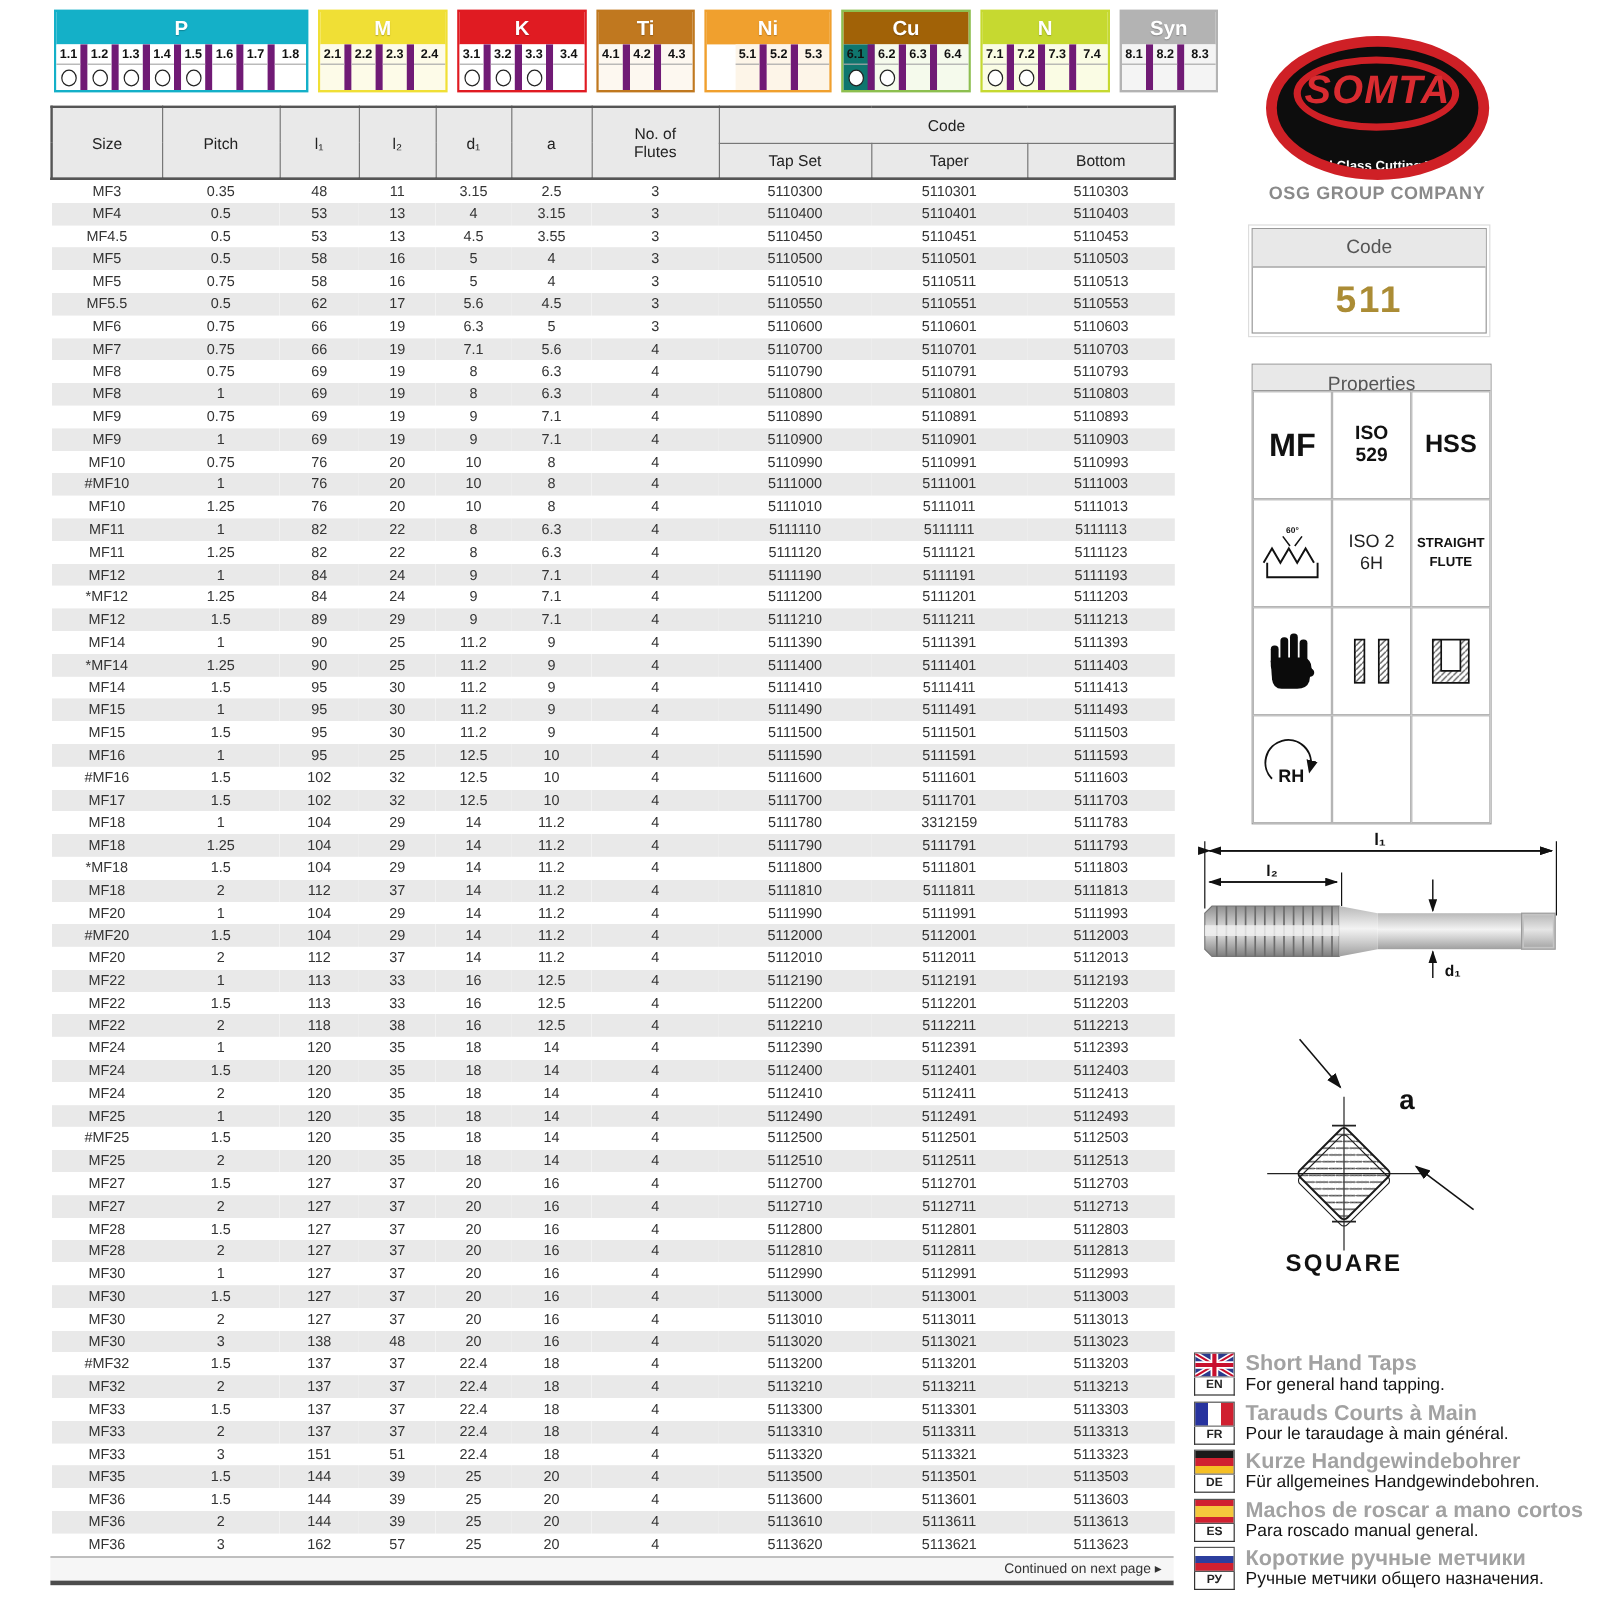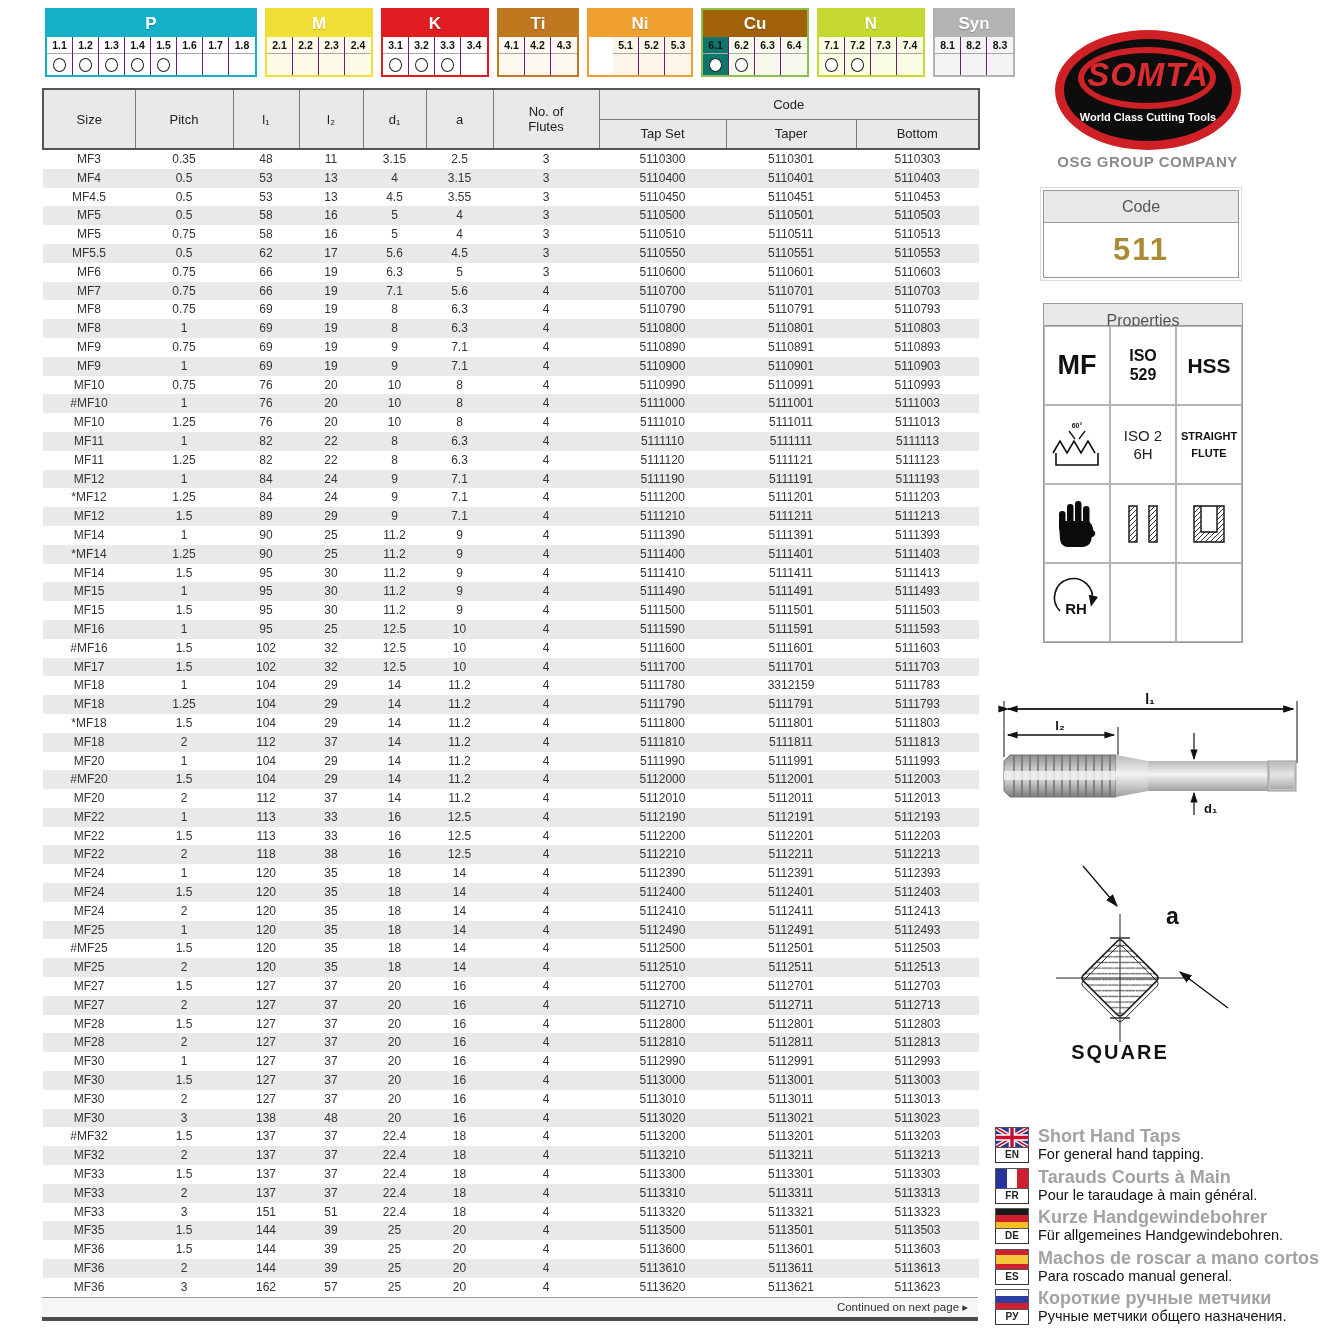--- a/index.html
+++ b/index.html
@@ -6,21 +6,21 @@
   html,body { background:#ffffff; }
   body { font-family:"Liberation Sans","DejaVu Sans",sans-serif; color:#222; }
   .page { position:relative; width:1340px; height:1340px; background:#fff; overflow:hidden; }
 
   
   .materials-bar { position:absolute; left:45px; top:8px; display:flex; gap:8px; }
   .mat-group { border:2px solid #888; background:#fff; }
   .mat-header { height:27px; line-height:27px; text-align:center; color:#fff; font-weight:bold;
                 font-size:17px; text-shadow:0 1px 1px rgba(0,0,0,.25); }
   .mat-cells { display:flex; }
-  .mat-cell { width:26px; border-right:1px solid #701a75; }
+  .mat-cell { width:26px; border-right:6px solid #701a75; }
   .mat-cell:last-child { border-right:none; }
   .mat-num { height:17px; line-height:17px; font-size:10.5px; font-weight:bold; text-align:center;
              color:#111; border-bottom:1px solid #aaa; }
   .mat-circ { height:21px; display:flex; align-items:center; justify-content:center; }
   .mat-ring { width:13px; height:14px; border:1.5px solid #222; border-radius:50%; background:#fff; }
 
   
   .table-wrap { position:absolute; left:42px; top:88px; width:936px; border-bottom:4px solid #4d4d4d; }
   table.spec { width:936px; border-collapse:collapse; table-layout:fixed; }
   table.spec thead th { background:#e9e9e9; border:1px solid #777; font-size:13px; font-weight:normal;
@@ -32,39 +32,39 @@
   .continued { border-top:1px solid #999; font-size:11.5px; color:#333; text-align:right;
                padding:2px 10px 3px 0; background:#f6f6f6; }
 
   
   .logo { position:absolute; left:1055px; top:30px; width:186px; height:120px; background:#0d0d0d;
           border:9px solid #cf2026; border-radius:50%; overflow:hidden; }
   .logo-ring { position:absolute; left:14px; top:8px; width:138px; height:62px; border:6px solid #cf2026;
                border-radius:50%; }
   .logo-brand { position:absolute; left:0; top:17px; width:100%; text-align:center; color:#d92b30;
                 font-size:33px; font-weight:bold; font-style:italic; letter-spacing:1px; }
-  .logo-tagline { position:absolute; left:0; top:72px; width:100%; text-align:center; color:#fff;
+  .logo-tagline { position:absolute; left:0; top:94px; width:100%; text-align:center; color:#fff;
                   font-size:11px; font-weight:bold; white-space:nowrap; }
   .osg-line { position:absolute; left:1040px; top:153px; width:215px; text-align:center; color:#8a8a8a;
               font-weight:bold; font-size:15px; letter-spacing:.5px; }
 
   
   .code-box { position:absolute; left:1043px; top:190px; width:196px; height:88px; border:1px solid #999;
               background:#fff; box-shadow:0 0 0 2px #fff,0 0 0 3px #ddd; }
   .code-box .bx-title { height:32px; line-height:32px; background:#e8e8e8; border-bottom:1px solid #999;
                         text-align:center; font-size:16px; color:#555; }
   .code-box .code-val { height:54px; display:flex; align-items:center; justify-content:center;
                         font-size:31px; font-weight:bold; color:#ab8c35; letter-spacing:2px; }
 
   
   .props { position:absolute; left:1043px; top:303px; width:200px; border:1px solid #999; background:#fff; }
   .props .bx-title { height:22px; line-height:33px; background:#e8e8e8; border-bottom:1px solid #999;
                      text-align:center; font-size:16px; color:#555; }
   .prop-grid { display:grid; grid-template-columns:1fr 1fr 1fr; }
-  .prop-cell { border:1px solid #b5b5b5; height:79px; display:flex; align-items:center; justify-content:center;
+  .prop-cell { border:1px solid #b5b5b5; height:90px; display:flex; align-items:center; justify-content:center;
                text-align:center; background:#fff; }
   .pt { white-space:pre-line; font-weight:bold; color:#111; }
   .pt-big { font-size:27px; }
   .pt-med { font-size:16px; line-height:1.15; }
   .pt-big2 { font-size:21px; }
   .pt-reg { font-size:15px; font-weight:normal; line-height:1.2; color:#222; }
   .pt-sm { font-size:11px; line-height:1.5; letter-spacing:0; }
 
   
   .tap-svg { position:absolute; left:998px; top:693px; }

